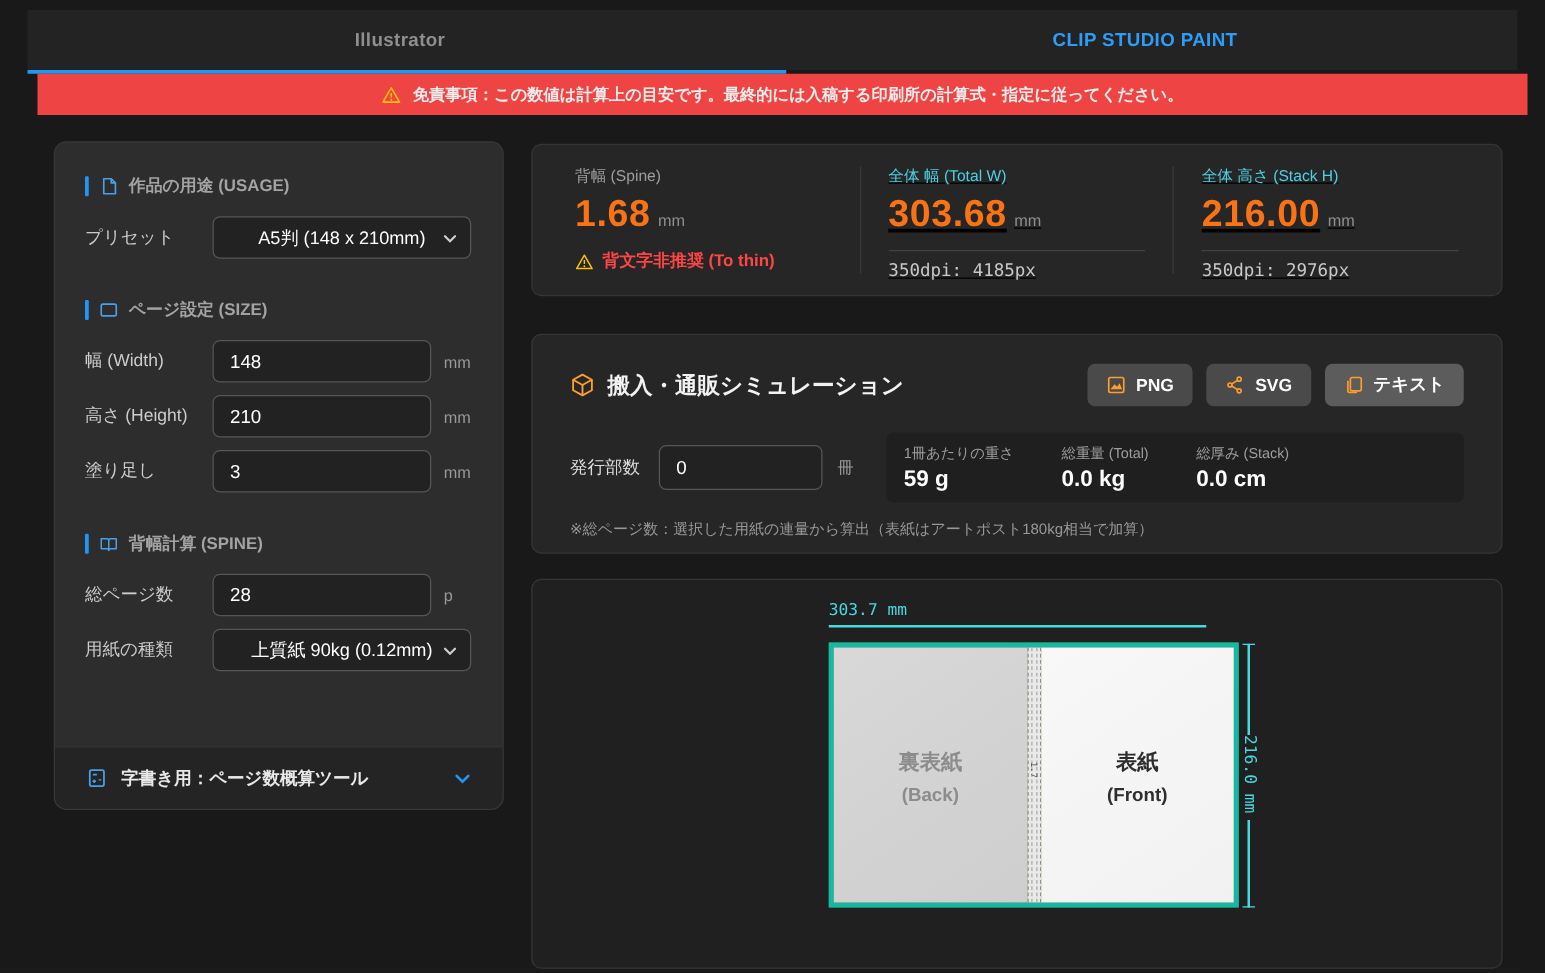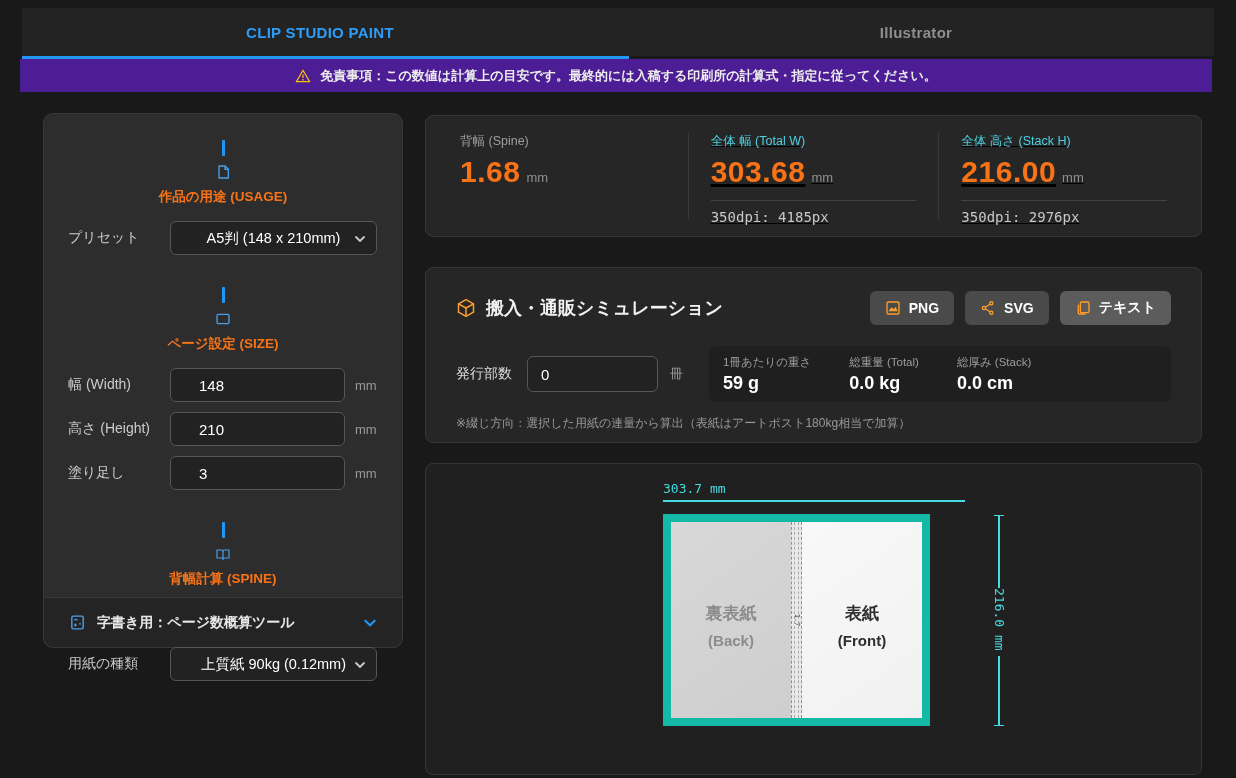--- a/index.html
+++ b/index.html
@@ -11,37 +11,37 @@
   .tabbar { position:absolute; left:22px; top:8px; width:1192px; height:48px;
     background:#232323; display:flex; }
   .tab { flex:1; display:flex; align-items:center; justify-content:center;
     font-size:15px; font-weight:bold; letter-spacing:.3px; cursor:pointer; }
   .tab-active { color:#2e9df7; }
   .tab-inactive { color:#8f8f8f; }
   .tab-underline { position:absolute; left:22px; top:56px; width:607px; height:3px;
     background:#2196f3; }
 
   
-  .banner { position:absolute; left:20px; top:59px; width:1192px; height:33px;
-    background:#4c1d95; display:flex; align-items:center; justify-content:center;
+  .banner { position:absolute; left:30px; top:59px; width:1192px; height:33px;
+    background:#ef4444; display:flex; align-items:center; justify-content:center;
     gap:9px; color:#ececec; font-size:13px; font-weight:bold; }
   .warn-tri { width:16px; height:14px; flex:0 0 auto; }
 
   
   .sidebar { position:absolute; left:43px; top:113px; width:360px; height:535px;
     background:#2d2d2d; border:1px solid #383838; border-radius:10px; }
   .sb-content { padding:26px 24px 0; }
-  .section-title { display:flex; align-items:center; gap:8px; color:#f97316;
-    font-size:13.5px; font-weight:bold; margin-bottom:15px;flex-direction:column; }
+  .section-title { display:flex; align-items:center; gap:8px; color:#a3a3a3;
+    font-size:13.5px; font-weight:bold; margin-bottom:15px; }
   .accent-bar { width:3px; height:16px; background:#2196f3; border-radius:1px; }
   .sec-icon { width:16px; height:16px; }
   .row { display:flex; align-items:center; margin-bottom:10px; }
   .row-label { width:102px; color:#cccccc; font-size:14px; flex:0 0 auto; }
   .sb-input { width:175px; height:34px; background:#222222; border:1px solid #565656;
-    border-radius:6px; color:#ffffff; font-size:15px; padding:0 28px;
+    border-radius:6px; color:#ffffff; font-size:15px; padding:0 13px;
     font-family:inherit; outline:none; }
   .unit { color:#999999; font-size:13px; margin-left:10px; }
   .select { width:207px; height:34px; background:#222222; border:1px solid #565656;
     border-radius:6px; color:#ffffff; font-size:14.5px; display:flex;
     align-items:center; justify-content:center; position:relative; cursor:pointer; }
   .select .chev { position:absolute; right:10px; top:11px; width:12px; height:12px; }
   .segmented { width:207px; height:35px; border:1px solid #555555; border-radius:8px;
     display:flex; overflow:hidden; background:#2a2a2a; }
   .seg { flex:1; display:flex; align-items:center; justify-content:center;
     font-size:14px; color:#cccccc; cursor:pointer; }
@@ -94,22 +94,22 @@
   .sim-stat .val { font-size:18px; font-weight:bold; color:#ffffff; }
   .sim-note { margin-top:13px; font-size:12px; color:#989898; }
 
   
   .diagram-panel { position:absolute; left:425px; top:463px; width:777px; height:312px;
     background:#202020; border:1px solid #363636; border-radius:8px; }
   .dim-w-label { position:absolute; left:237px; top:17px; width:302px;
     text-align:left; color:#45dbe0; font-size:13px; }
   .dim-w-line { position:absolute; left:237px; top:36px; width:302px; height:2px;
     background:#45dbe0; }
-  .book { position:absolute; left:237px; top:50px; width:267px; height:212px;
-    border:8px solid #14b8a6; display:flex; background:#4d7c0f; }
+  .book { position:absolute; left:237px; top:50px; width:328px; height:212px;
+    border:4px solid #14b8a6; display:flex; background:#4d7c0f; }
   .cover-half { flex:1; position:relative; }
   .cover-back { background:linear-gradient(145deg,#d8d8d8,#cecece); }
   .cover-front { background:linear-gradient(145deg,#f8f8f8,#f1f1f1); }
   .spine { width:11px; background:#e9e9e9; border-left:1px dashed #8f8f8f;
     border-right:1px dashed #8f8f8f; position:relative; flex:0 0 auto; }
   .spine::before { content:""; position:absolute; top:0; bottom:0; left:2px; right:2px;
     border-left:1px dashed #aaaaaa; border-right:1px dashed #aaaaaa; }
   .spine-dim { position:absolute; top:94px; left:50%;
     transform:translateX(-50%) rotate(90deg); font-size:7px; color:#444444;
     z-index:2; }
@@ -124,22 +124,22 @@
   .dim-h-tick { position:absolute; left:568px; width:10px; height:1px; background:#45dbe0; }
   .dim-h-tick.t1 { top:51px; } .dim-h-tick.t2 { top:261px; }
   .dim-h-label { position:absolute; left:566px; top:124px; height:68px;
     color:#45dbe0; font-size:13px; writing-mode:vertical-rl;
     display:flex; align-items:center; }
 </style>
 </head>
 <body>
 
 <div class="tabbar">
+  <div class="tab tab-inactive">Illustrator</div>
   <div class="tab tab-active">CLIP STUDIO PAINT</div>
-  <div class="tab tab-inactive">Illustrator</div>
 </div>
 <div class="tab-underline"></div>
 
 <div class="banner">
   <svg class="warn-tri" viewBox="0 0 24 22">
     <path d="M12 2 L22.5 20 H1.5 Z" fill="none" stroke="#ffc107" stroke-width="2" stroke-linejoin="round"></path>
     <line x1="12" y1="8.5" x2="12" y2="14" stroke="#ffc107" stroke-width="2"></line>
     <circle cx="12" cy="17" r="1.3" fill="#ffc107"></circle>
   </svg>
   <span>免責事項：この数値は計算上の目安です。最終的には入稿する印刷所の計算式・指定に従ってください。</span>
@@ -241,20 +241,28 @@
 </div>
 
 <div class="stats-panel">
 
   <div class="stat-col">
     <div class="stat-label">背幅 (Spine)</div>
     <div class="stat-valrow">
       <span class="stat-value">1.68</span>
       <span class="stat-unit">mm</span>
     </div>
+    <div class="stat-warning">
+      <svg width="15" height="13" viewBox="0 0 24 22">
+        <path d="M12 2 L22.5 20 H1.5 Z" fill="none" stroke="#ffc107" stroke-width="2" stroke-linejoin="round"></path>
+        <line x1="12" y1="8.5" x2="12" y2="14" stroke="#ffc107" stroke-width="2"></line>
+        <circle cx="12" cy="17" r="1.3" fill="#ffc107"></circle>
+      </svg>
+      <span>背文字非推奨 (To thin)</span>
+    </div>
   </div>
 
   <div class="stat-col">
     <div class="stat-label cyan">全体 幅 (Total W)</div>
     <div class="stat-valrow">
       <span class="stat-value">303.68</span>
       <span class="stat-unit">mm</span>
     </div>
     <div class="stat-divider"></div>
     <div class="stat-dpi mono">350dpi: 4185px</div>
@@ -324,21 +332,21 @@
         <div class="lbl">総重量 (Total)</div>
         <div class="val">0.0 kg</div>
       </div>
       <div class="sim-stat">
         <div class="lbl">総厚み (Stack)</div>
         <div class="val">0.0 cm</div>
       </div>
     </div>
   </div>
 
-  <div class="sim-note">※綴じ方向：選択した用紙の連量から算出（表紙はアートポスト180kg相当で加算）</div>
+  <div class="sim-note">※総ページ数：選択した用紙の連量から算出（表紙はアートポスト180kg相当で加算）</div>
 </div>
 
 <div class="diagram-panel">
 
   <div class="dim-w-label mono">303.7 mm</div>
   <div class="dim-w-line"></div>
 
   <div class="book">
     <div class="cover-half cover-back">
       <div class="cover-labels">

